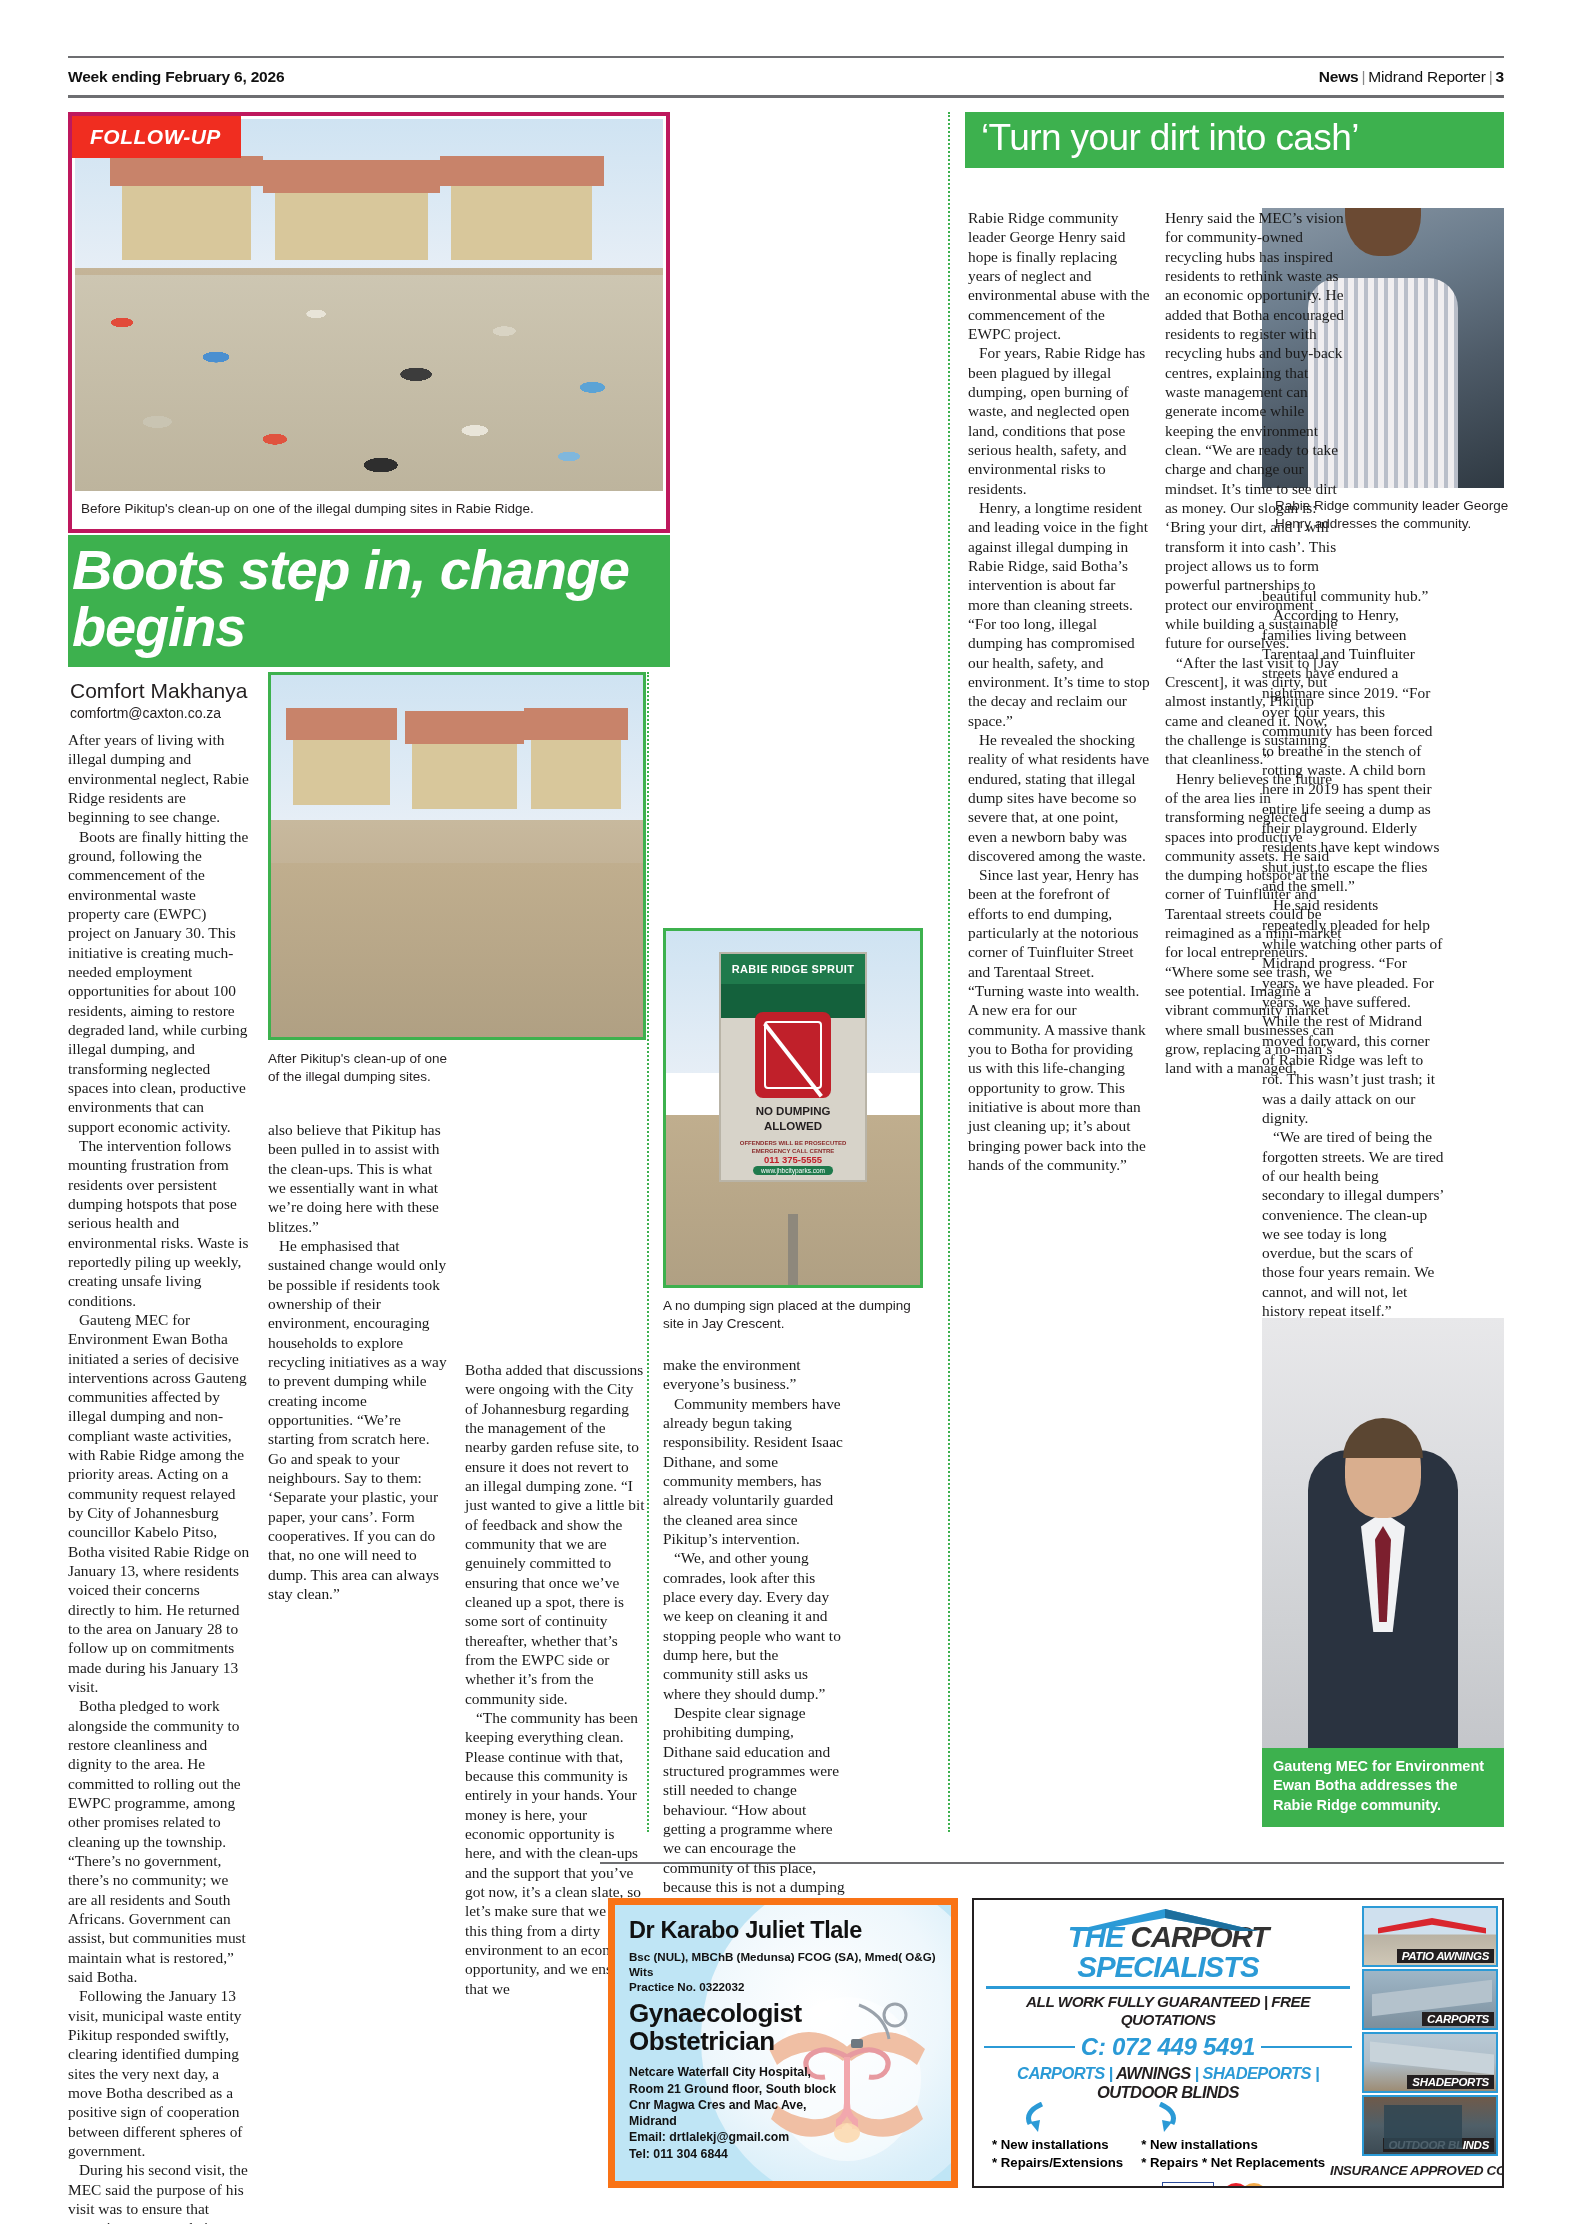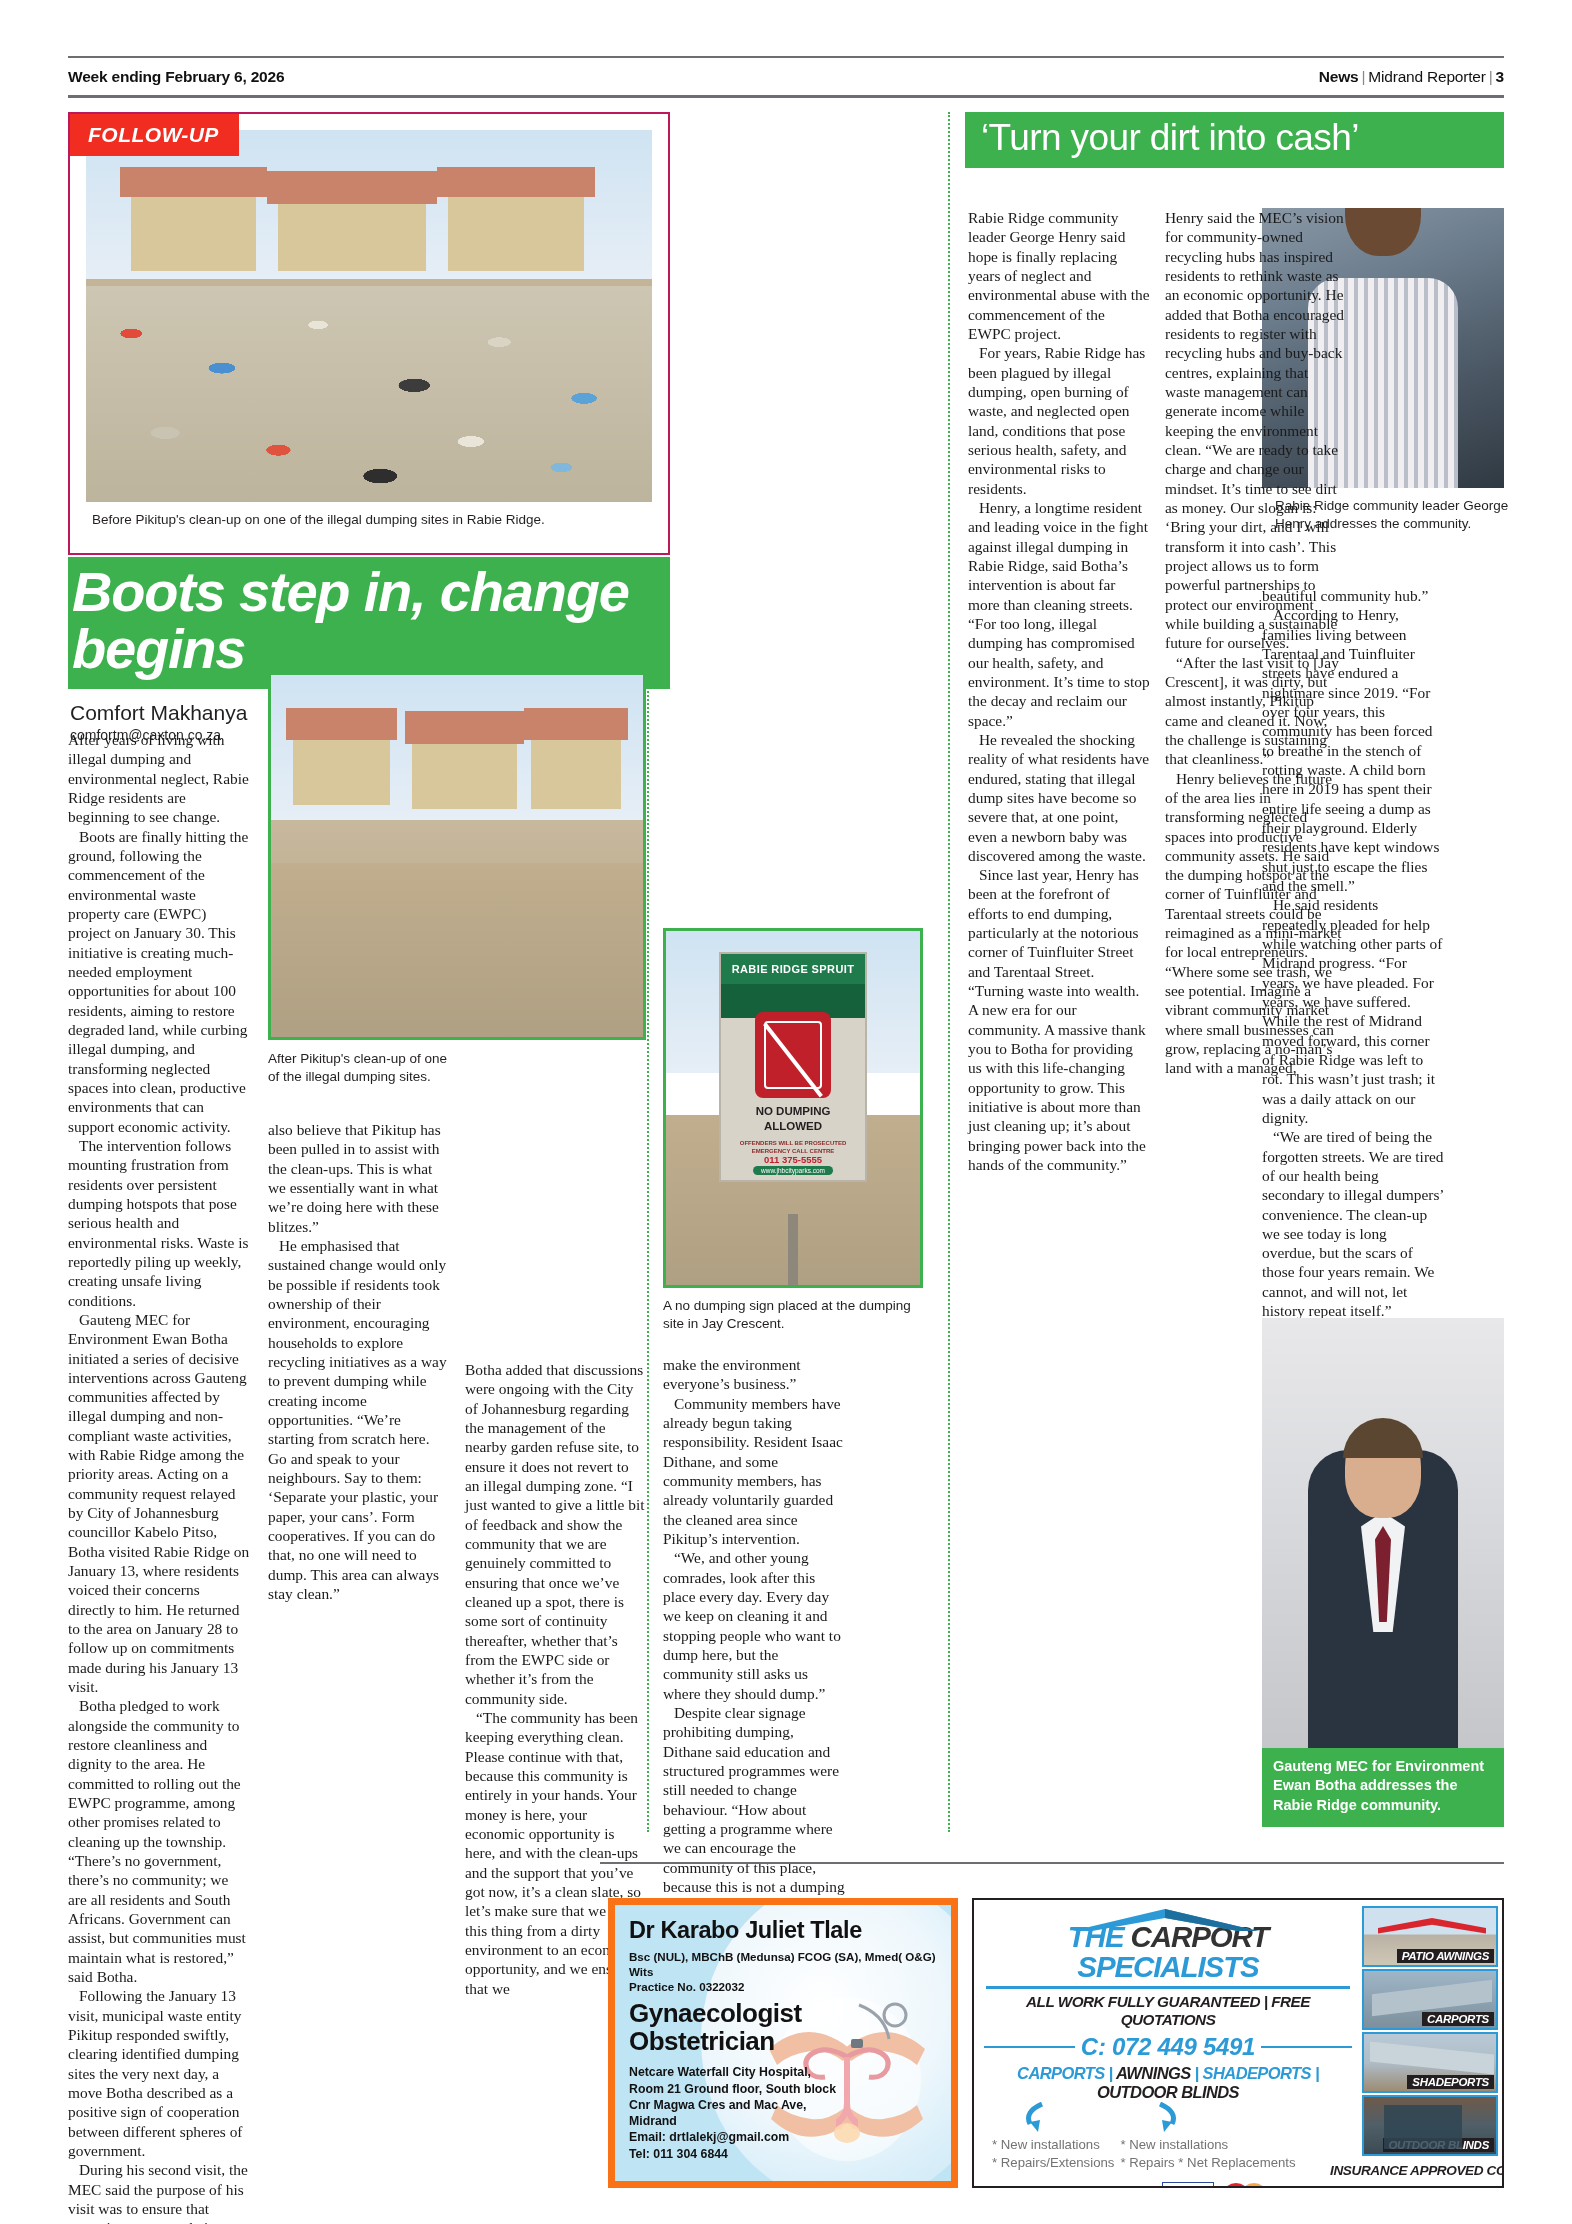--- a/index.html
+++ b/index.html
@@ -21,21 +21,21 @@
   .masthead-left { font-weight: bold; font-size: 15.5px; color:#111; letter-spacing:-0.2px; }
   .masthead-right { font-size: 15.5px; color:#111; letter-spacing:-0.2px; }
   .masthead-right b { font-weight: bold; }
   .masthead-right .sep { color:#888; padding:0 3px; }
 
   
   .feature {
     position: absolute; left: 68px; top: 112px; width: 602px;
   }
   .photo-frame {
-    border: 2px solid #be185d; background:#fff; padding: 16px;
+    border: 4px solid #be185d; background:#fff; padding: 3px;
     position: relative;
   }
   .photo {
     width: 100%; height: 372px; display:block; position:relative; overflow:hidden;
     background: linear-gradient(#cfe3f2 0%, #dfeaf4 22%, #c8b89b 34%, #b9a98e 60%, #b0a085 100%);
   }
   .followup-badge {
     position:absolute; left: 0px; top: 0px; z-index: 6;
     background:#f02d20; color:#fff; font-family:"Liberation Sans", sans-serif;
     font-weight:bold; font-style: italic; font-size: 21px; letter-spacing:0.5px;
@@ -169,21 +169,21 @@
   .cp-logo .dark { color:#333; }
   .cp-roof { position:absolute; left: 96px; top: 8px; width: 190px; height: 24px; }
   .cp-hr { height:3px; background:#2b9ad6; margin: 5px 2px 4px 2px; }
   .cp-guar { font-weight:bold; font-style:italic; font-size: 15.3px; text-align:center; color:#231f20; letter-spacing:-0.5px; }
   .cp-phoneline { display:flex; align-items:center; gap:6px; margin: 4px 0 3px 0; }
   .cp-phoneline .ln { flex:1; height:2px; background:#2b9ad6; }
   .cp-phone { font-weight:bold; font-style:italic; color:#2b9ad6; font-size:24px; letter-spacing:-0.3px; }
   .cp-cats { font-weight:bold; font-style:italic; font-size:16.5px; text-align:center; letter-spacing:-0.6px; }
   .cp-cats .b { color:#2b9ad6; } .cp-cats .d { color:#231f20; }
   .cp-arrows { position:relative; height: 34px; }
-  .cp-bullets { display:flex; gap: 6px; font-size: 13.2px; font-weight:normal; color:#737373; line-height:1.35; padding-left:8px;}
+  .cp-bullets { display:flex; gap: 18px; font-size: 13.2px; font-weight:bold; color:#000000; line-height:1.35; padding-left:8px;}
   .cp-pay { display:flex; align-items:center; gap: 8px; margin-top: 10px; padding-left: 8px; }
   .cp-pay .t { font-size:13px; font-weight:bold; color:#231f20; }
   .visa { width:52px; height:30px; background:#fff; border:1px solid #2b4b9b; display:flex; flex-direction:column; }
   .visa .a { flex:1; background:#fff; color:#2b4b9b; font-weight:bold; font-style:italic; font-size:14px; text-align:center; line-height:19px; }
   .mc { position:relative; width:46px; height:28px; }
   .mc i { position:absolute; top:0; width:28px; height:28px; border-radius:50%; }
   .mc .r { left:0; background:#e8202a; } .mc .y { right:0; background:#f2a33c; opacity:.92; }
   .mc span { position:absolute; left:7px; top:9px; z-index:3; font-size:7.2px; font-weight:bold; color:#fff; font-style:italic; letter-spacing:-0.2px;}
   .cp-ins { position:absolute; left: 356px; bottom: 8px; font-weight:bold; font-style:italic; font-size: 13.6px; color:#231f20; letter-spacing:-0.4px; white-space:nowrap; }
   .cp-right { position:absolute; right: 4px; top: 6px; width: 136px; }

